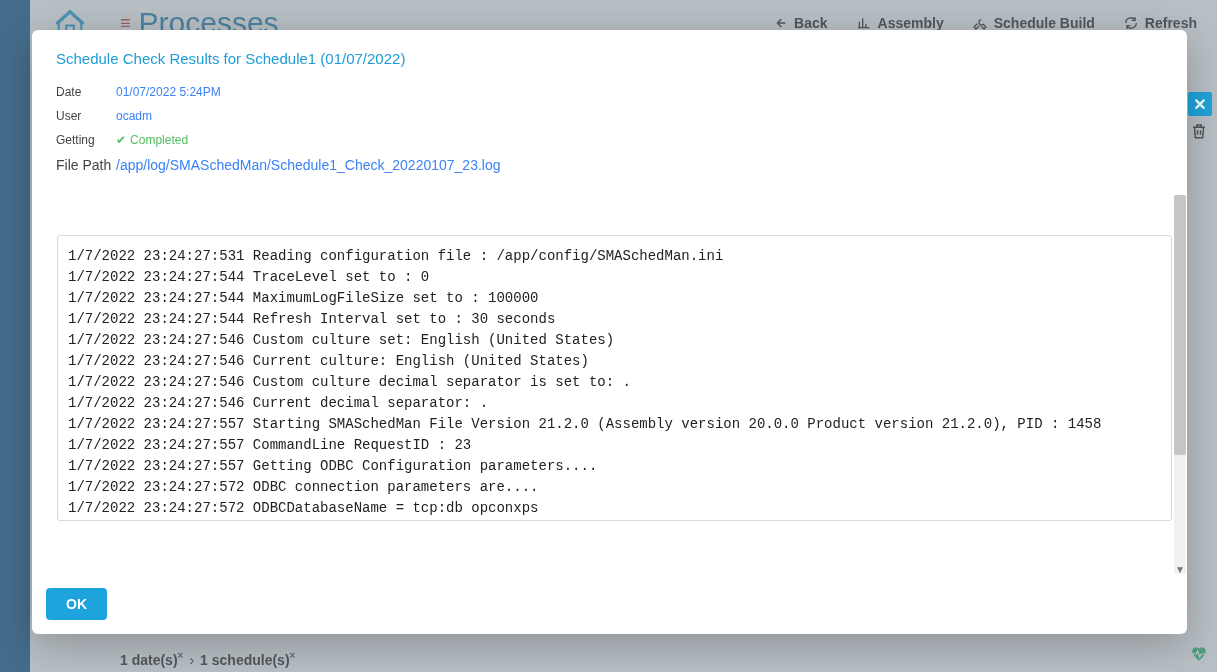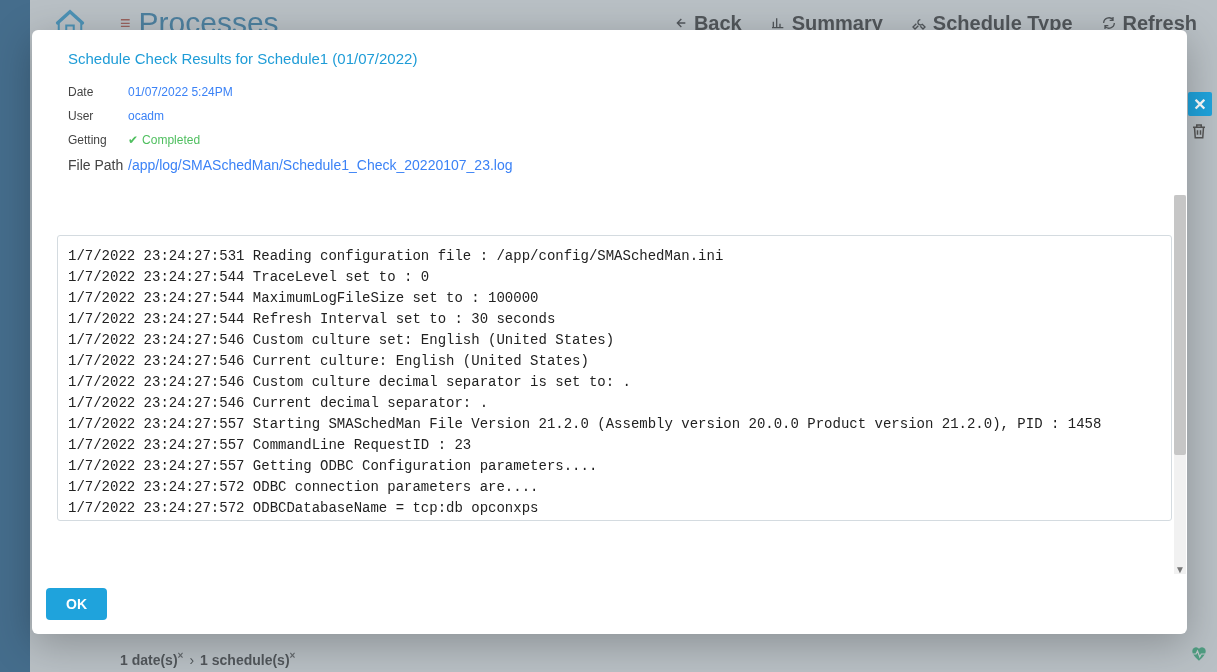--- a/index.html
+++ b/index.html
@@ -8,31 +8,31 @@
 
   
   .bg-page { position: absolute; inset: 0; filter: none; }
   .sidebar { position: absolute; left: 0; top: 0; width: 30px; height: 100%; background: #1c5b8c; }
   .sidebar-home { position: absolute; left: 40px; top: 0; width: 60px; height: 45px; display:flex; align-items:center; justify-content:center; }
   .page-header { position: absolute; left: 120px; top: 0; right: 0; height: 46px; display:flex; align-items:center; padding-right: 20px; }
   .page-title-wrap { display:flex; align-items:center; gap:8px; }
   .hamburger { color:#b74a3a; font-size:18px; }
   .page-title { color:#2b7faf; font-size:30px; font-weight:400; }
   .header-actions { margin-left:auto; display:flex; gap:28px; }
-  .header-action { display:flex; align-items:center; gap:6px; color:#333; font-size:20px; font-weight:600; cursor:pointer; }
+  .header-action { display:flex; align-items:center; gap:6px; color:#333; font-size:14px; font-weight:600; cursor:pointer; }
   .header-action svg { width:16px; height:16px; stroke:#333; fill:none; stroke-width:2; }
   .dim-overlay { position:absolute; inset:0; background:rgba(120,130,140,0.45); }
 
   
   .side-close { position:absolute; right:5px; top:92px; width:24px; height:24px; background:#1fa3dc; color:#fff; display:flex; align-items:center; justify-content:center; font-weight:bold; font-size:16px; border-radius:2px; }
   .side-trash { position:absolute; right:9px; top:122px; color:#666; font-size:18px; }
 
   
   .modal { position:absolute; left:32px; top:30px; width:1155px; height:604px; background:#fff; border-radius:6px; box-shadow:0 10px 40px rgba(0,0,0,0.25); display:flex; flex-direction:column; }
-  .modal-body { padding:20px 30px 8px 36px; flex:0 0 auto; }
+  .modal-body { padding:20px 30px 8px 24px; flex:0 0 auto; }
   .modal-title { color:#1e9cd7; font-size:15px; margin-bottom:18px; }
   .meta-row { display:flex; font-size:12px; color:#333; margin-bottom:10px; }
   .meta-label { width:60px; color:#444; }
   .meta-value { color:#3b82f6; }
   .status-val { color:#4fbf5f; display:flex; align-items:center; gap:4px; }
   .checkmark { color:#4fbf5f; }
   .filepath { font-size:14px; }
 
   .log-wrap { margin:4px 15px 0 25px; flex:1 1 auto; min-height:0; position:relative; }
   .log-box { border:1px solid #d4dbe0; border-radius:3px; height:286px; overflow-y:auto; padding:10px 0 10px 10px; position:relative;margin-top:40px; }
@@ -71,27 +71,27 @@
       <div class="header-action">
         <svg viewBox="0 0 24 24">
             <path d="M14 6 L8 12 L14 18 M8 12 H20"></path>
           </svg>
         <span>Back</span>
       </div>
       <div class="header-action">
         <svg viewBox="0 0 24 24">
             <path d="M5 19 V10 M10 19 V5 M15 19 V13 M3 19 H20"></path>
           </svg>
-        <span>Summary</span>
+        <span>Assembly</span>
       </div>
       <div class="header-action">
         <svg viewBox="0 0 24 24">
             <path d="M14 7 a4 4 0 1 0 3 7 L21 18 L18 21 L14 17 M8 13 L3 18 L6 21 L11 16"></path>
           </svg>
-        <span>Schedule Type</span>
+        <span>Schedule Build</span>
       </div>
       <div class="header-action">
         <svg viewBox="0 0 24 24">
             <path d="M4 12 a8 8 0 0 1 14 -5 M20 12 a8 8 0 0 1 -14 5 M18 3 V8 H13 M6 21 V16 H11"></path>
           </svg>
         <span>Refresh</span>
       </div>
     </div>
   </div>
 

